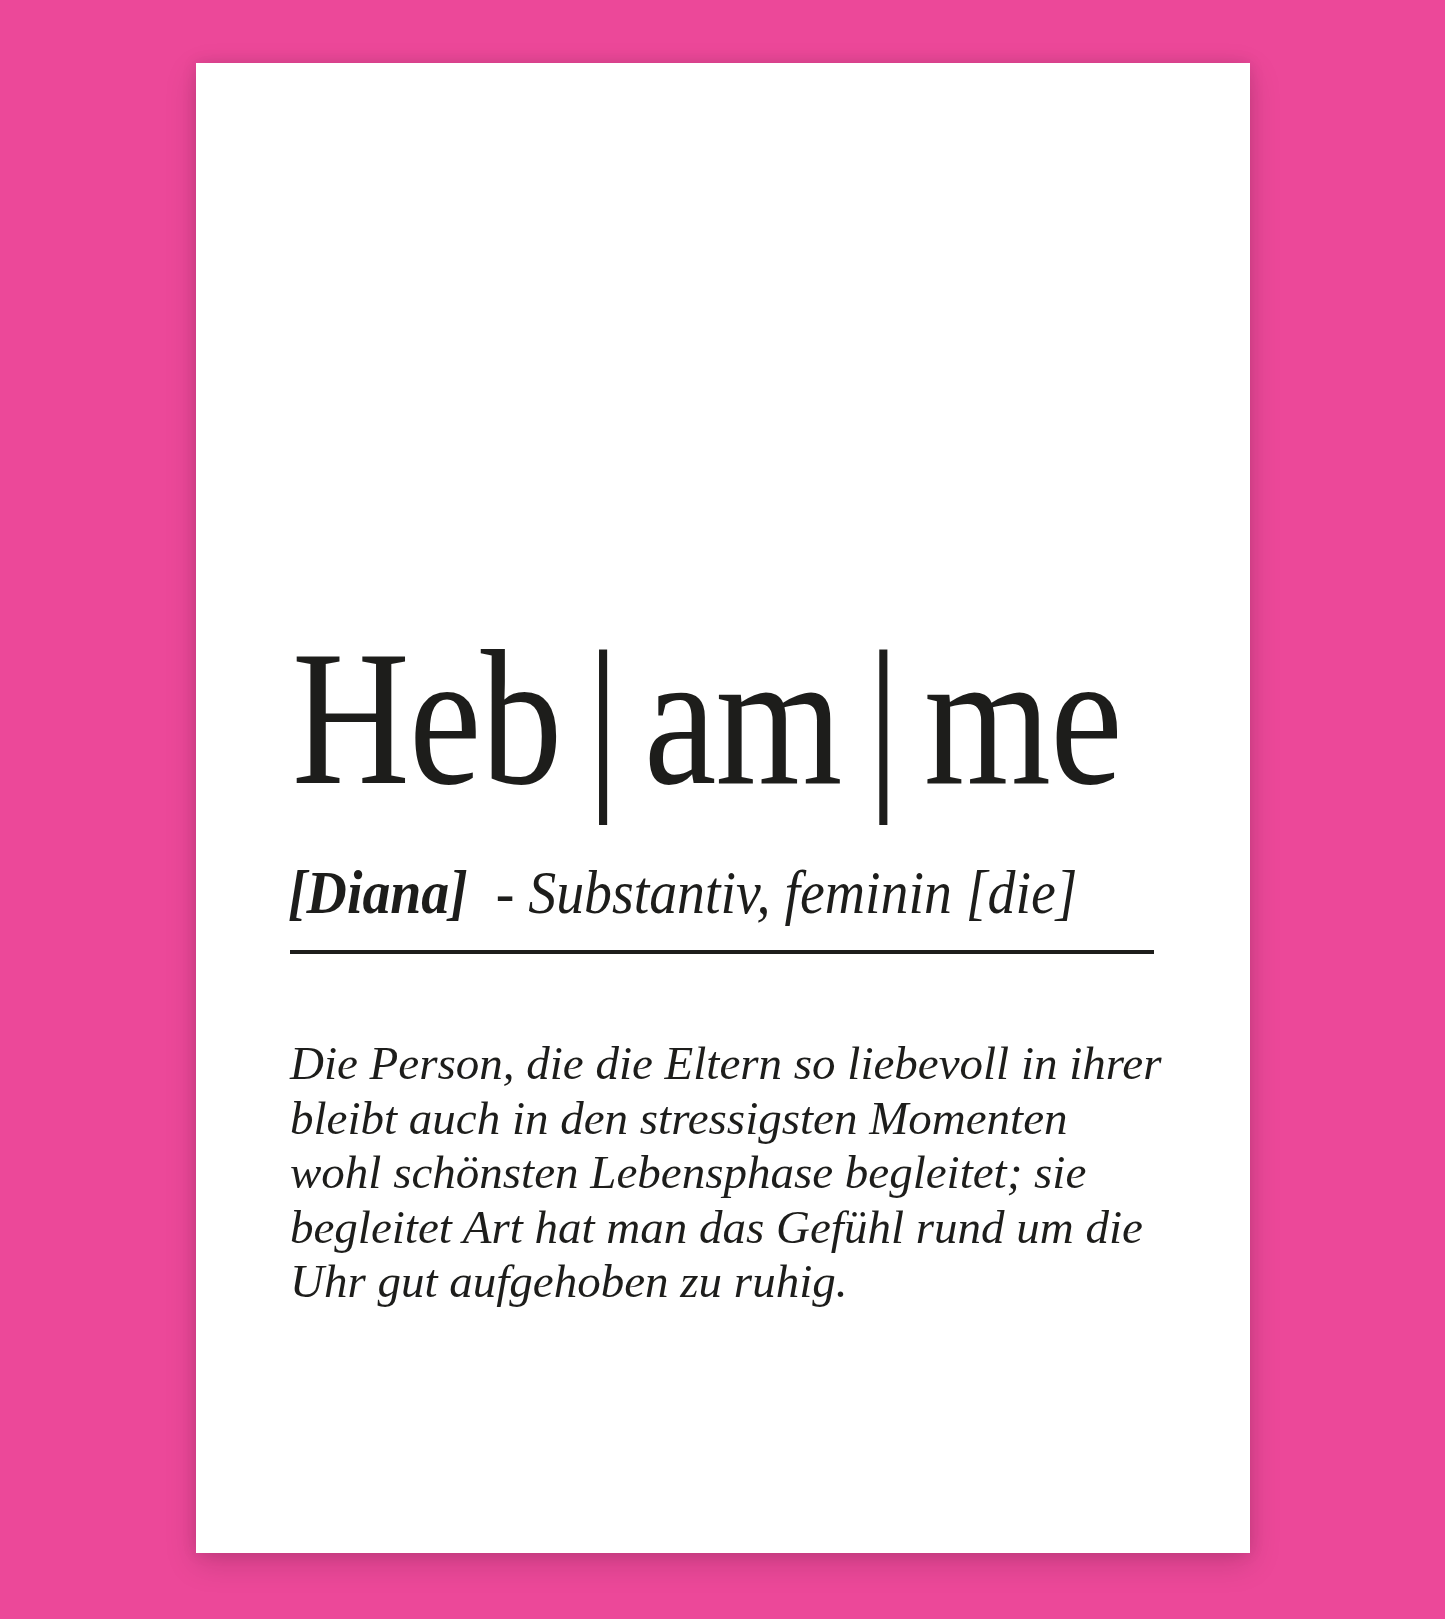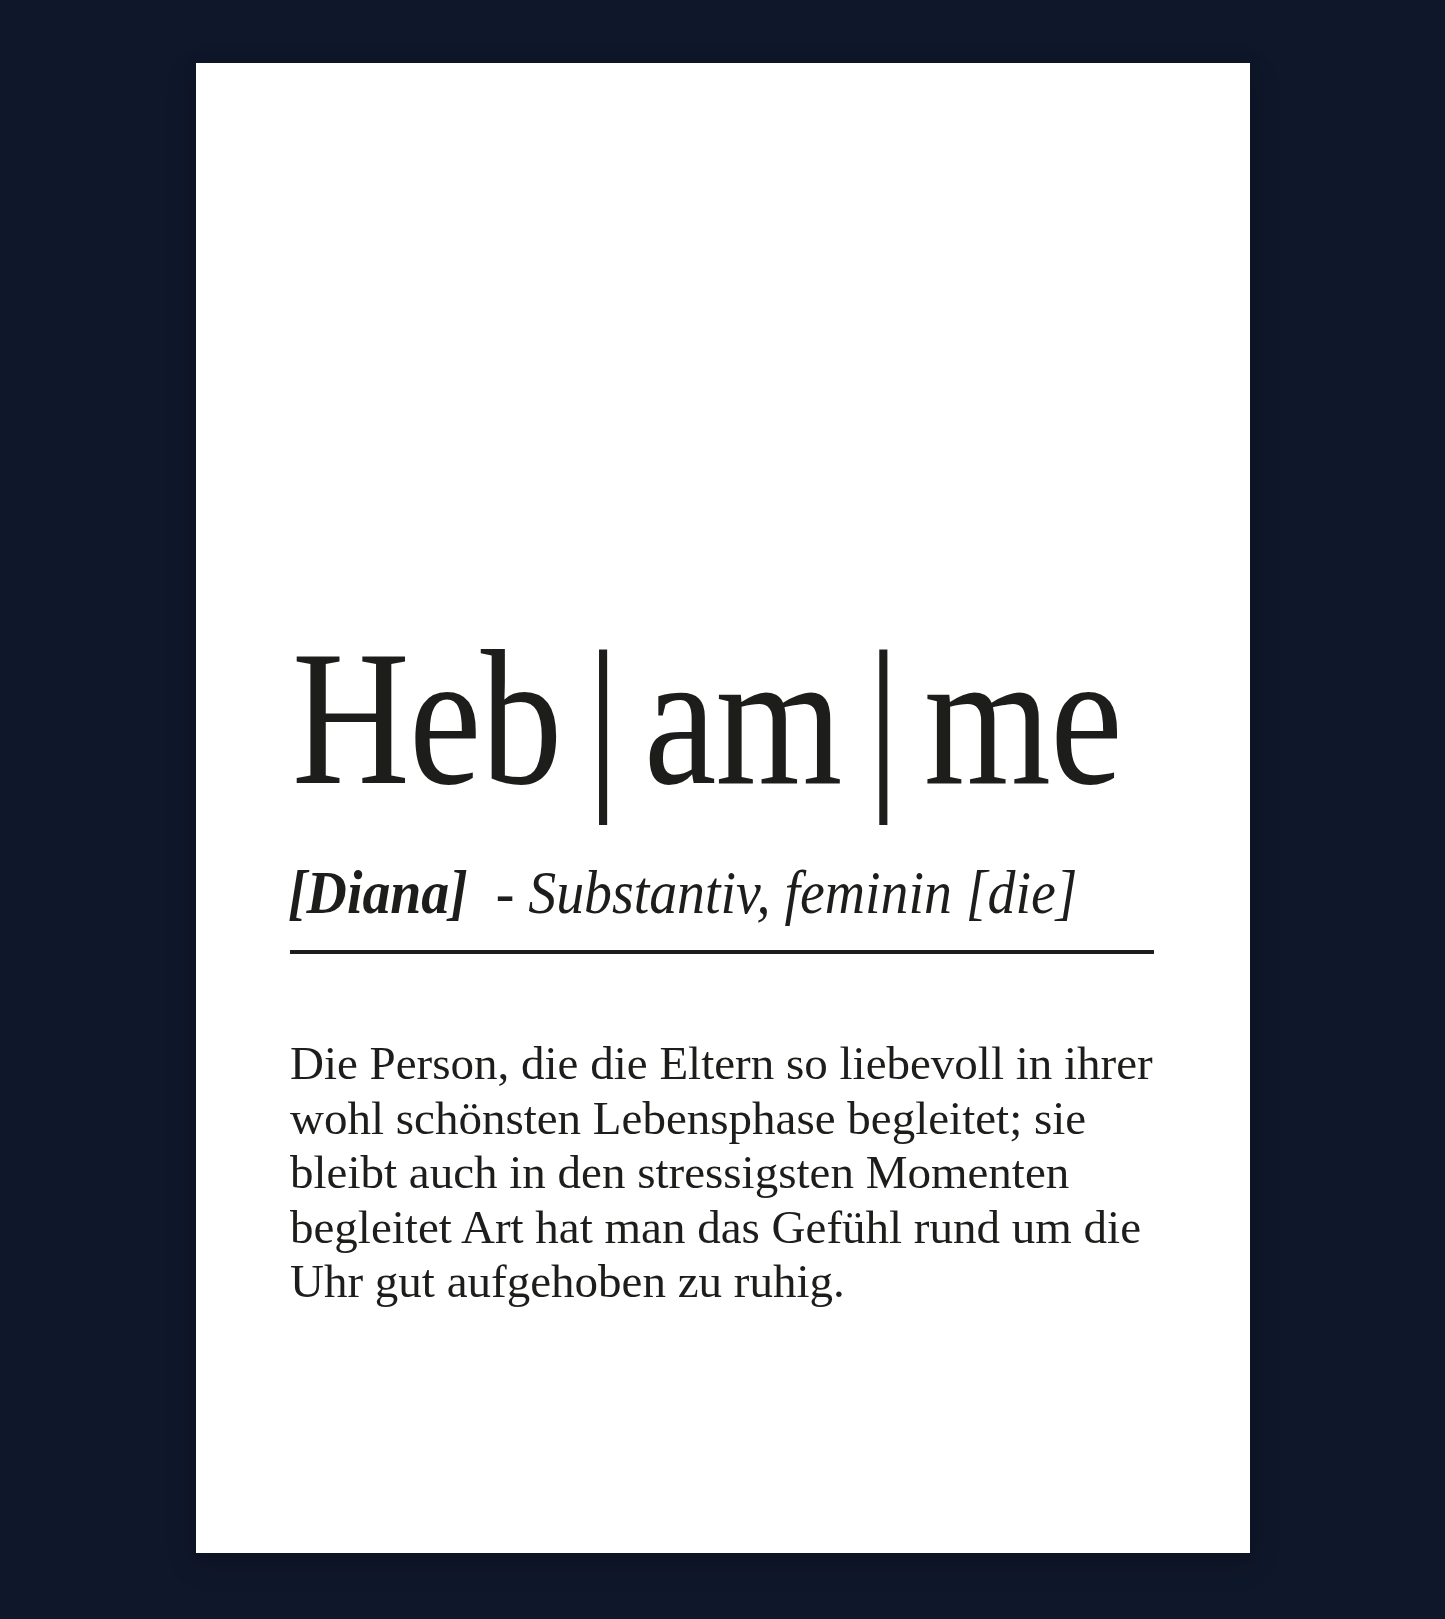--- a/index.html
+++ b/index.html
@@ -9,21 +9,21 @@
   body {
     width: 1445px;
     height: 1619px;
     background: #ffffff;
     font-family: "Liberation Serif", serif;
   }
   .canvas {
     position: relative;
     width: 1445px;
     height: 1619px;
-    background: #0f172a;
+    background: #ec4899;
     overflow: hidden;
   }
   .poster {
     position: absolute;
     left: 196px;
     top: 63px;
     width: 1054px;
     height: 1490px;
     background: #ffffff;
     box-shadow: 0 0 14px rgba(0,0,0,0.10), 0 10px 30px rgba(0,0,0,0.15);
@@ -67,20 +67,21 @@
     height: 4px;
     background: #1d1d1b;
   }
   .definition {
     position: absolute;
     left: 94px;
     top: 973px;
     font-size: 47px;
     line-height: 54.5px;
     color: #1d1d1b;
+    font-style: italic;
   }
   .definition .line {
     white-space: nowrap;
   }
 </style>
 </head>
 <body>
 
 <div class="canvas">
   <div class="poster">
@@ -88,20 +89,20 @@
     <div class="title">Heb | am | me</div>
 
     <div class="subtitle">
       <span class="name">[Diana]</span><span class="description">- Substantiv, feminin [die]</span>
     </div>
 
     <div class="rule"></div>
 
     <div class="definition">
       <div class="line">Die Person, die die Eltern so liebevoll in ihrer</div>
+      <div class="line">bleibt auch in den stressigsten Momenten</div>
       <div class="line">wohl schönsten Lebensphase begleitet; sie</div>
-      <div class="line">bleibt auch in den stressigsten Momenten</div>
       <div class="line">begleitet Art hat man das Gefühl rund um die</div>
       <div class="line">Uhr gut aufgehoben zu ruhig.</div>
     </div>
 
   </div>
 </div>
 
 </body></html>

